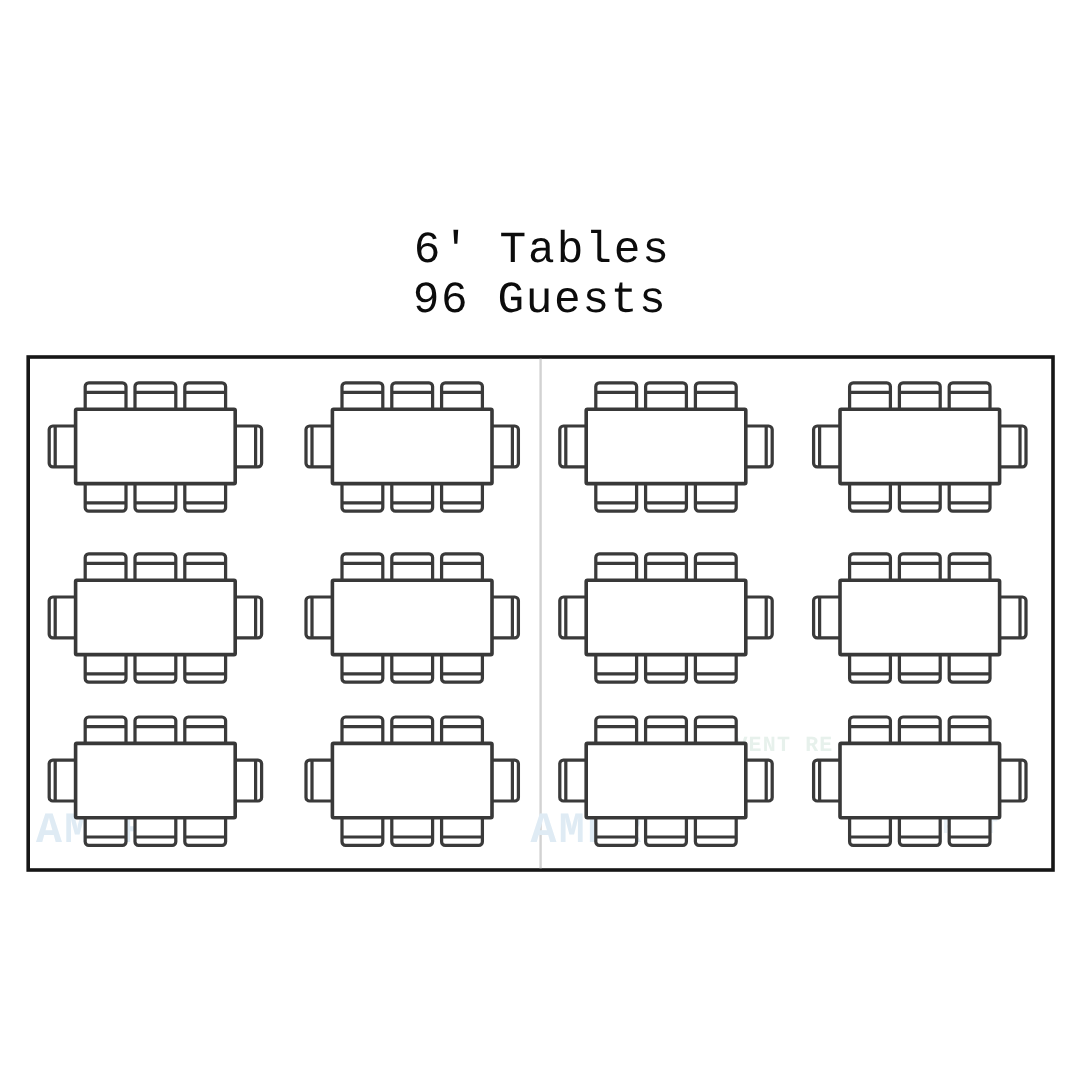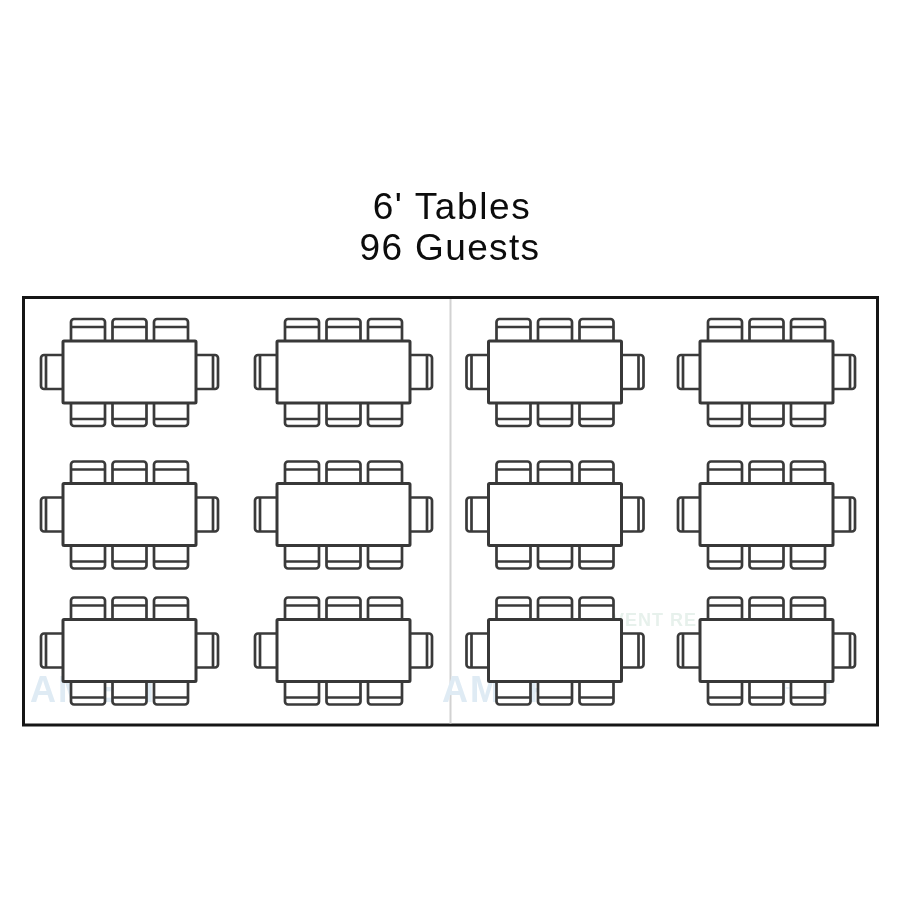--- a/index.html
+++ b/index.html
@@ -1,17 +1,17 @@
 <!DOCTYPE html>
 <html><head>
 <meta charset="utf-8">
 <title>6' Tables 96 Guests</title>
 <style>
 html,body{margin:0;padding:0;background:#ffffff;}
-#page{position:relative;width:800px;height:900px;background:#ffffff;font-family:Liberation Sans, sans-serif;}
+#page{position:relative;width:800px;height:900px;background:#ffffff;font-family:Liberation Mono, monospace;}
 </style>
 </head>
 <body>
 <div id="page">
 <svg width="900" height="900" viewBox="0 0 900 900" xmlns="http://www.w3.org/2000/svg">
 <defs>
 <g id="ctop">
 <rect x="0" y="0" width="34" height="25" rx="3" fill="#ffffff" stroke="#3a3a3a" stroke-width="2.7"></rect>
 <line x1="0" y1="8" x2="34" y2="8" stroke="#3a3a3a" stroke-width="2.7"></line>
 </g>

